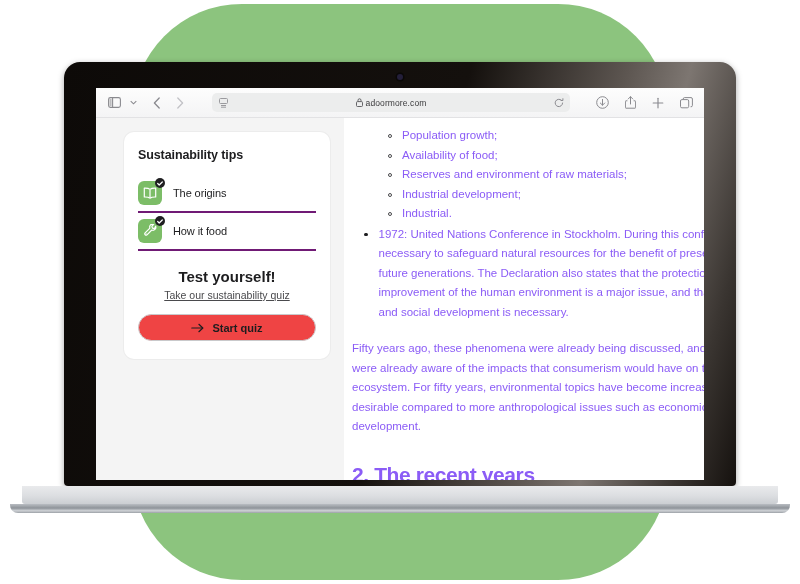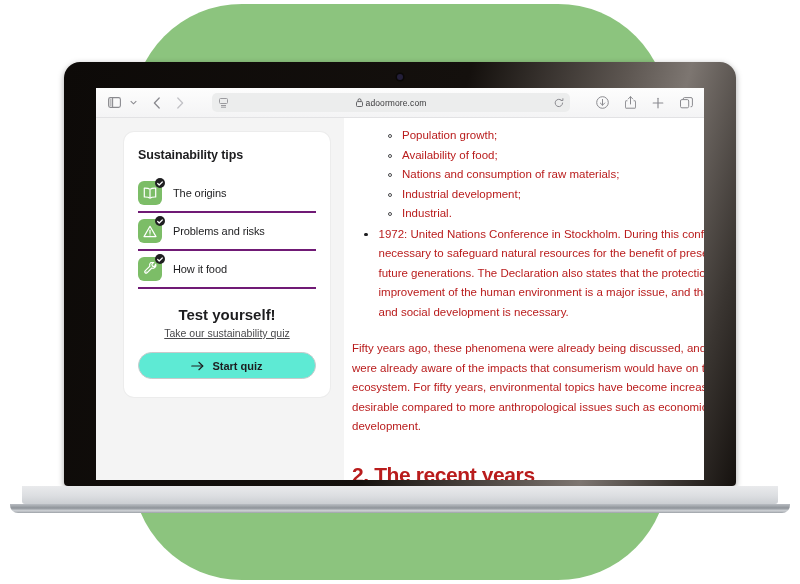--- a/index.html
+++ b/index.html
@@ -224,35 +224,35 @@
     text-decoration: underline;
   }
   .quiz-btn {
     display: flex;
     align-items: center;
     justify-content: center;
     gap: 8px;
     height: 27px;
     border: 1px solid #c9c9cb;
     border-radius: 14px;
-    background: #5eead4;
+    background: #ef4444;
     font-size: 11px;
     font-weight: bold;
     color: #1d1d1f;
     cursor: pointer;
     font-family: "Liberation Sans", sans-serif;
     width: 100%;
   }
 
   
   .article {
     flex: 1;
     padding: 8px 0 12px 8px;
     overflow: hidden;
-    color: #b91c1c;
+    color: #8b5cf6;
     position: relative;
   }
 
   .art-inner { width: 420px; }
 
   ul { list-style: none; }
 
   .sub-item {
     display: flex;
     gap: 10px;
@@ -410,37 +410,20 @@
                 </span>
                 <span class="badge">
                   <svg width="6" height="5" viewBox="0 0 6 5" fill="none" stroke="currentColor" stroke-width="1.2" stroke-linecap="round" stroke-linejoin="round">
                       <path d="M0.7 2.5 L2.2 4 L5.3 1"></path>
                     </svg>
                 </span>
               </span>
               <span class="tip-label">The origins</span>
             </div>
 
-            <div class="tip-row">
-              <span class="tip-ico-wrap">
-                <span class="tip-ico">
-                  <svg width="14" height="13" viewBox="0 0 14 13" fill="none" stroke="currentColor" stroke-width="1.2" stroke-linejoin="round">
-                    <path d="M7 1.3 L13 11.6 H1 Z"></path>
-                    <line x1="7" y1="5.2" x2="7" y2="8.3" stroke-linecap="round"></line>
-                    <circle cx="7" cy="9.9" r="0.55" fill="currentColor" stroke="none"></circle>
-                  </svg>
-                </span>
-                <span class="badge">
-                  <svg width="6" height="5" viewBox="0 0 6 5" fill="none" stroke="currentColor" stroke-width="1.2" stroke-linecap="round" stroke-linejoin="round">
-                      <path d="M0.7 2.5 L2.2 4 L5.3 1"></path>
-                    </svg>
-                </span>
-              </span>
-              <span class="tip-label">Problems and risks</span>
-            </div>
 
             <div class="tip-row">
               <span class="tip-ico-wrap">
                 <span class="tip-ico">
                   <svg width="14" height="14" viewBox="0 0 14 14" fill="none" stroke="currentColor" stroke-width="1.2" stroke-linecap="round" stroke-linejoin="round">
                     <path d="M12.6 2.2 a2.9 2.9 0 0 1-3.8 3.8 L4 10.8 a1.35 1.35 0 0 1-1.9-1.9 L6.9 4.1 A2.9 2.9 0 0 1 10.7 0.3 L8.9 2.1 L9.4 4.2 L11.5 4.7 Z"></path>
                     <circle cx="3.1" cy="9.8" r="0.5" fill="currentColor" stroke="none"></circle>
                   </svg>
                 </span>
                 <span class="badge">
@@ -476,21 +459,21 @@
               <li class="sub-item">
                 <span class="sub-bullet"></span>
                 <span>Population growth;</span>
               </li>
               <li class="sub-item">
                 <span class="sub-bullet"></span>
                 <span>Availability of food;</span>
               </li>
               <li class="sub-item">
                 <span class="sub-bullet"></span>
-                <span>Nations and consumption of raw materials;</span>
+                <span>Reserves and environment of raw materials;</span>
               </li>
               <li class="sub-item">
                 <span class="sub-bullet"></span>
                 <span>Industrial development;</span>
               </li>
               <li class="sub-item">
                 <span class="sub-bullet"></span>
                 <span>Industrial.</span>
               </li>
             </ul>

